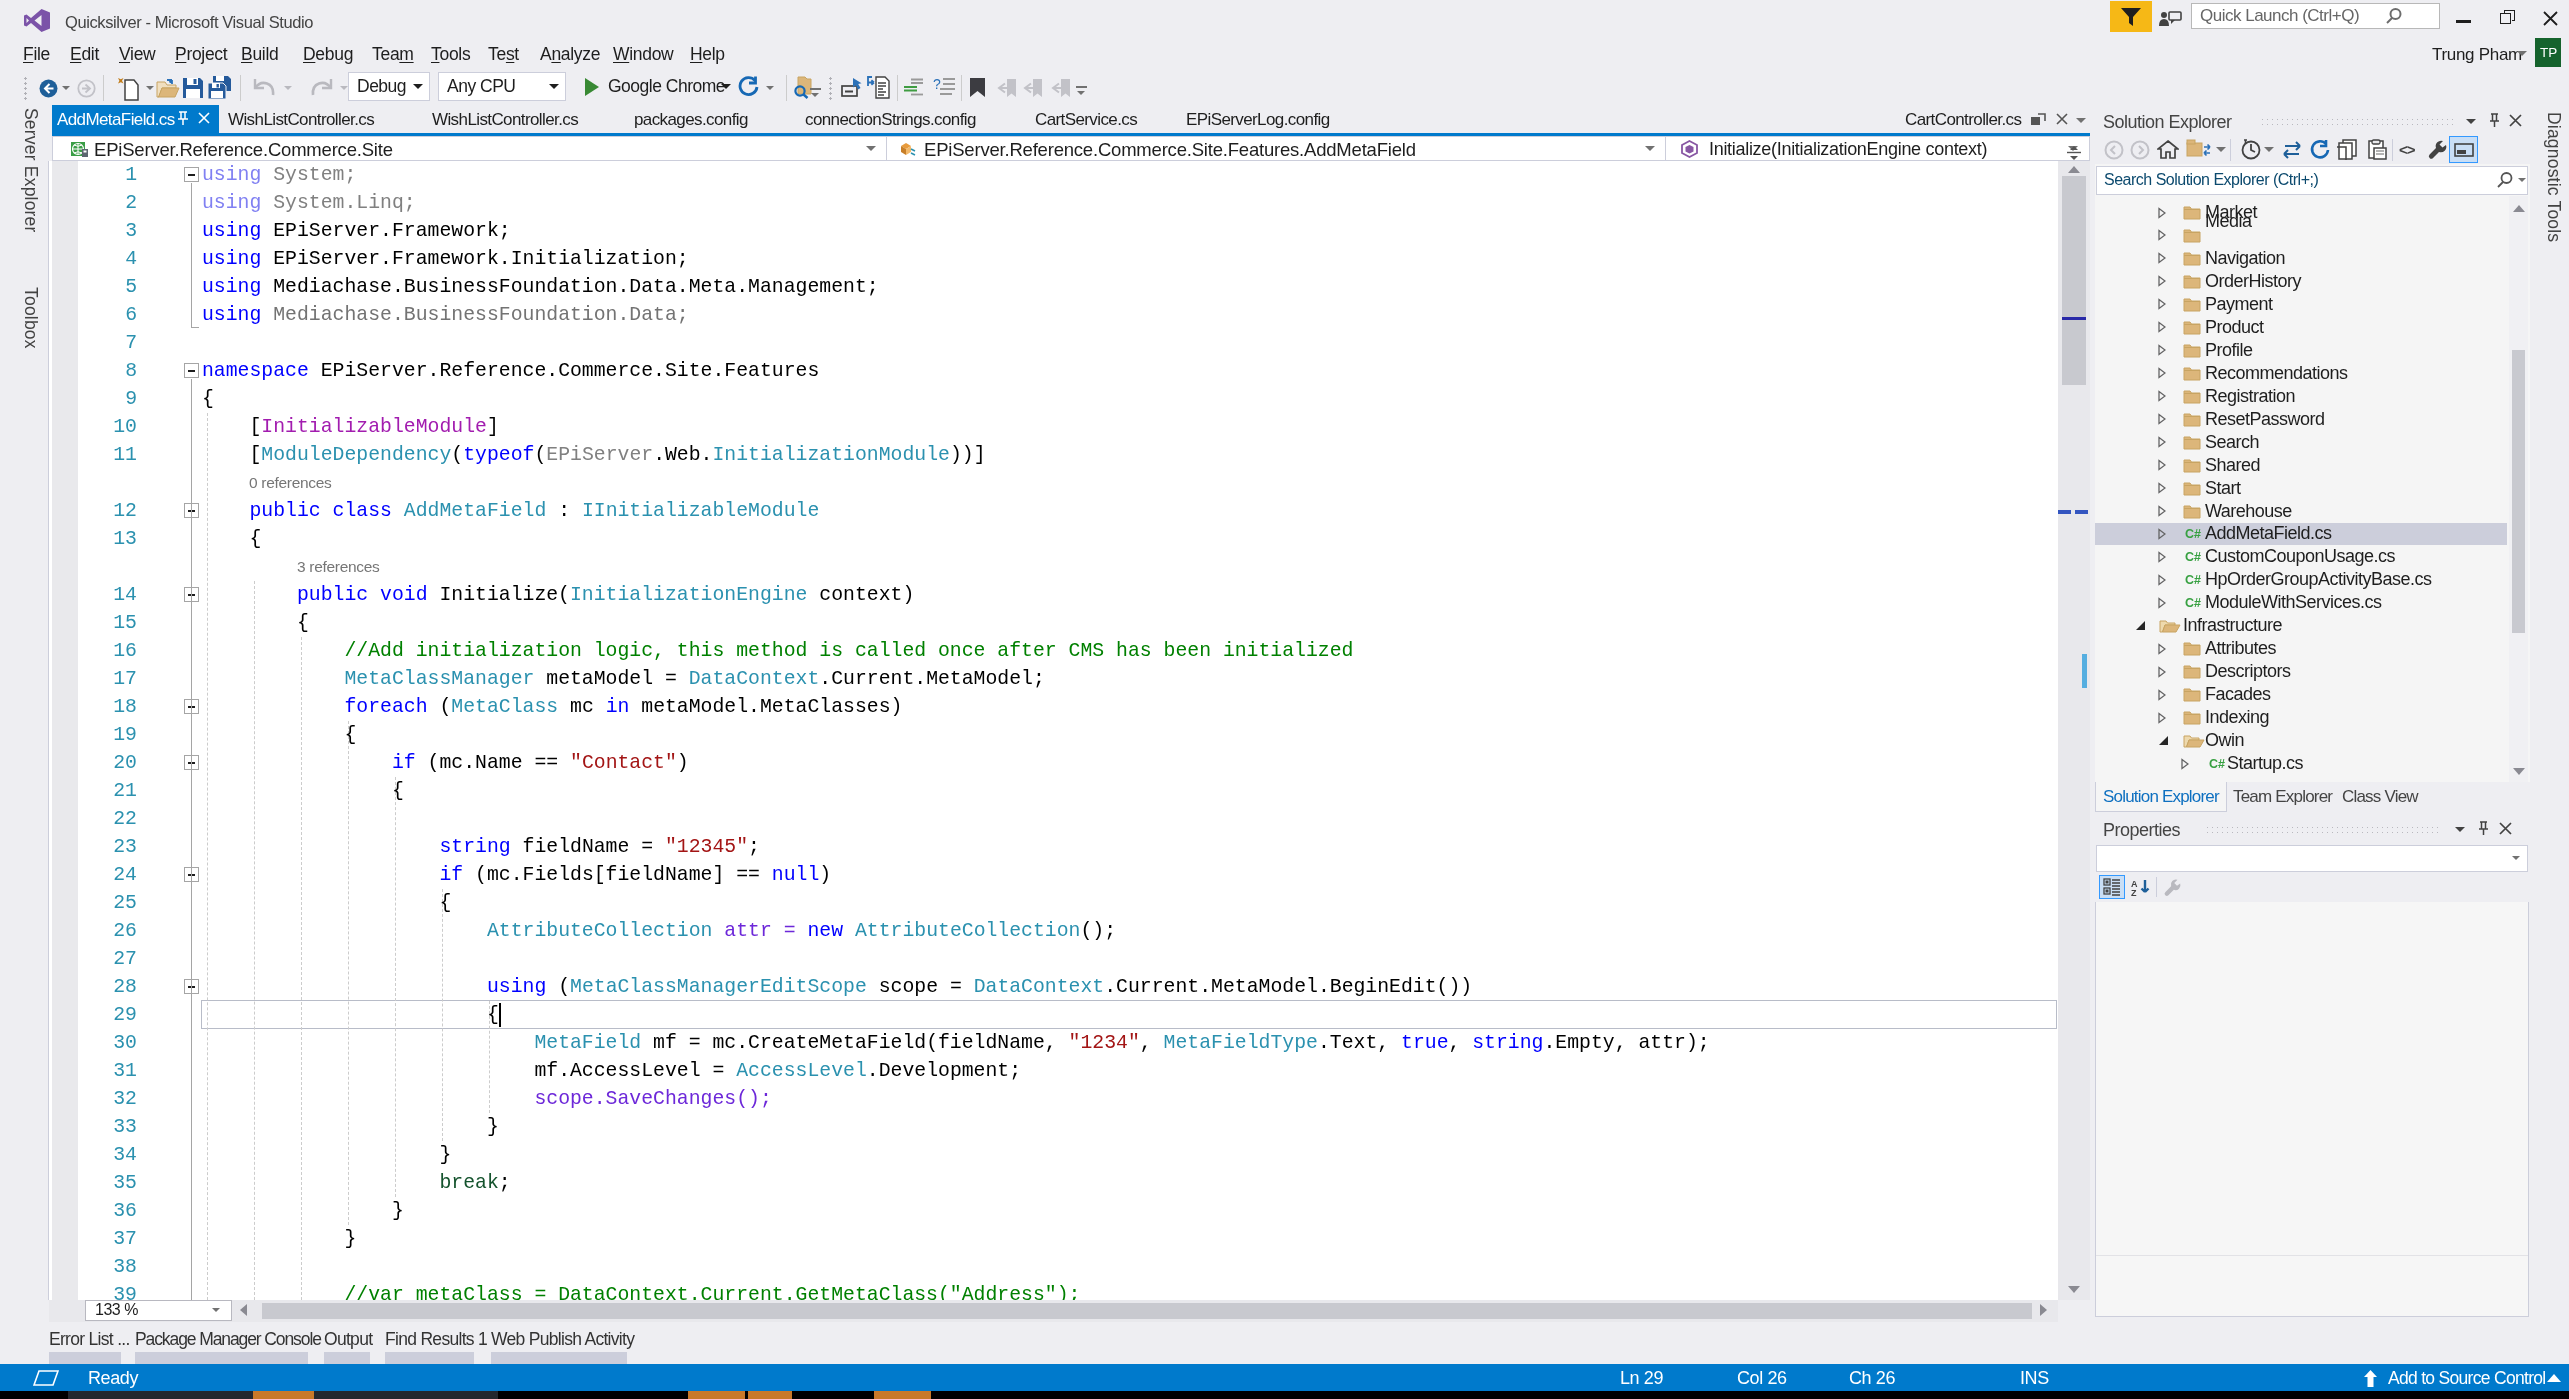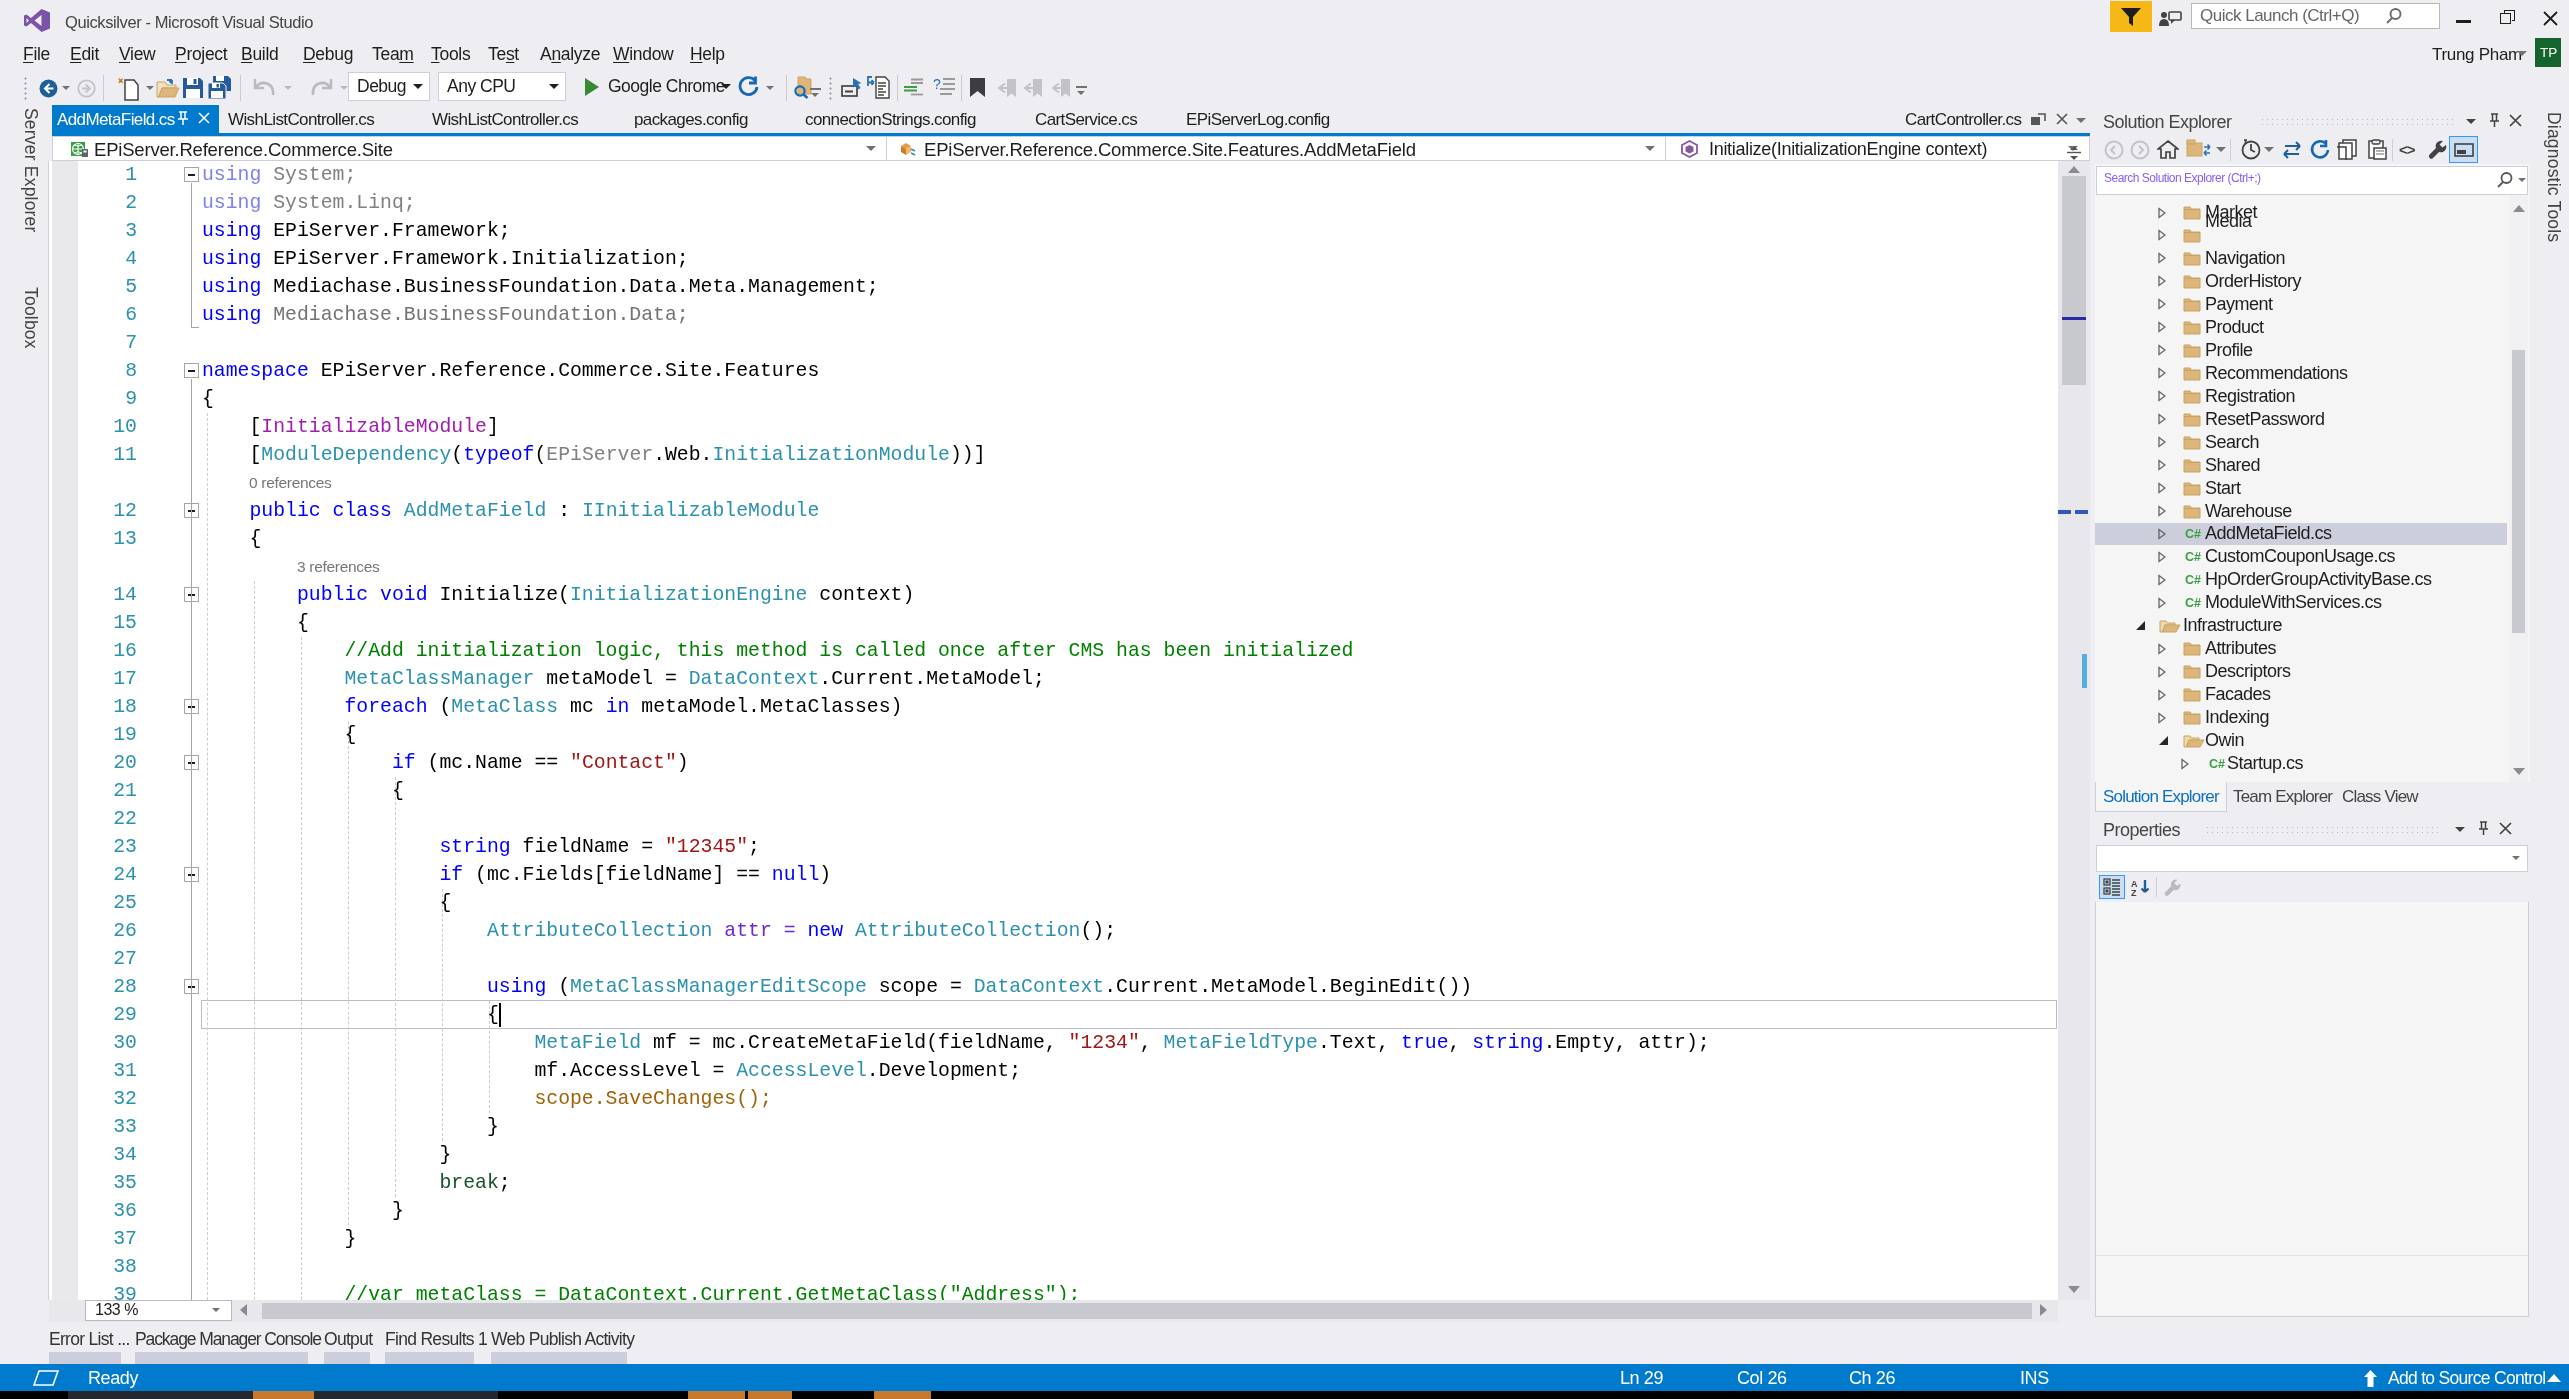--- a/index.html
+++ b/index.html
@@ -333,21 +333,21 @@
 <pre class="cl" style="top:804.8px"></pre>
 <pre class="cl" style="top:832.8px">                    <span style="color:#0000ff">string</span><span style="color:#000000"> fieldName = </span><span style="color:#a31515">"12345"</span><span style="color:#000000">;</span></pre>
 <pre class="cl" style="top:860.8px">                    <span style="color:#0000ff">if</span><span style="color:#000000"> (mc.Fields[fieldName] == </span><span style="color:#0000ff">null</span><span style="color:#000000">)</span></pre>
 <pre class="cl" style="top:888.8px">                    <span style="color:#000000">{</span></pre>
 <pre class="cl" style="top:916.8px">                        <span style="color:#2b91af">AttributeCollection</span><span style="color:#6d28d9"> attr = </span><span style="color:#0000ff">new</span><span style="color:#000000"> </span><span style="color:#2b91af">AttributeCollection</span><span style="color:#000000">();</span></pre>
 <pre class="cl" style="top:944.8px"></pre>
 <pre class="cl" style="top:972.8px">                        <span style="color:#0000ff">using</span><span style="color:#000000"> (</span><span style="color:#2b91af">MetaClassManagerEditScope</span><span style="color:#000000"> scope = </span><span style="color:#2b91af">DataContext</span><span style="color:#000000">.Current.MetaModel.BeginEdit())</span></pre>
 <pre class="cl" style="top:1000.8px">                        <span style="color:#000000">{</span></pre>
 <pre class="cl" style="top:1028.8px">                            <span style="color:#2b91af">MetaField</span><span style="color:#000000"> mf = mc.CreateMetaField(fieldName, </span><span style="color:#a31515">"1234"</span><span style="color:#000000">, </span><span style="color:#2b91af">MetaFieldType</span><span style="color:#000000">.Text, </span><span style="color:#0000ff">true</span><span style="color:#000000">, </span><span style="color:#0000ff">string</span><span style="color:#000000">.Empty, attr);</span></pre>
 <pre class="cl" style="top:1056.8px">                            <span style="color:#000000">mf.AccessLevel = </span><span style="color:#2b91af">AccessLevel</span><span style="color:#000000">.Development;</span></pre>
-<pre class="cl" style="top:1084.8px">                            <span style="color:#a16207">scope.SaveChanges();</span></pre>
+<pre class="cl" style="top:1084.8px">                            <span style="color:#6d28d9">scope.SaveChanges();</span></pre>
 <pre class="cl" style="top:1112.8px">                        <span style="color:#000000">}</span></pre>
 <pre class="cl" style="top:1140.8px">                    <span style="color:#000000">}</span></pre>
 <pre class="cl" style="top:1168.8px">                    <span style="color:#14532d">break</span><span style="color:#000000">;</span></pre>
 <pre class="cl" style="top:1196.8px">                <span style="color:#000000">}</span></pre>
 <pre class="cl" style="top:1224.8px">            <span style="color:#000000">}</span></pre>
 <pre class="cl" style="top:1252.8px"></pre>
 <pre class="cl" style="top:1280.8px">            <span style="color:#008000">//var metaClass = DataContext.Current.GetMetaClass("Address");</span></pre>
 <div class="lens" style="left:249px;top:472.8px">0 references</div>
 <div class="lens" style="left:297px;top:556.8px">3 references</div>
 <div class="abs" style="left:499px;top:1003px;width:1.6px;height:24px;background:#000"></div>
@@ -427,21 +427,21 @@
 <div class="abs" style="left:2399px;top:141px;font-size:15px;font-weight:bold;color:#424242;letter-spacing:-1px">&lt;&gt;</div>
 <svg class="abs" style="left:2426px;top:139px" width="22" height="22" viewBox="0 0 22 22">
     <path d="M20 6 a5.5 5.5 0 0 1 -7 7 L7 19 a2.4 2.4 0 0 1 -3.4 -3.4 L10 9 a5.5 5.5 0 0 1 7-7 L13.5 5.5 L16.5 8.5 Z" fill="#424242"></path>
   </svg>
 <div class="abs" style="left:2449px;top:136px;width:29px;height:27px;border:1px solid #3399ff;background:#c9def5"></div>
 <svg class="abs" style="left:2454px;top:143px" width="20" height="14" viewBox="0 0 20 14">
     <rect x="1" y="1" width="18" height="12" fill="none" stroke="#424242" stroke-width="1.6"></rect>
     <rect x="3" y="7" width="9" height="4" fill="#424242"></rect>
   </svg>
 <div class="abs" style="left:2096px;top:166px;width:432px;height:29px;background:#fff;border:1px solid #cccedb"></div>
-<div class="t" style="left:2104px;top:171px;font-size:12px;color:#8b5cf6">Search Solution Explorer (Ctrl+;)</div>
+<div class="t" style="left:2104px;top:171px;font-size:16px;color:#0c4a6e">Search Solution Explorer (Ctrl+;)</div>
 <svg class="abs" style="left:2496px;top:171px" width="18" height="18" viewBox="0 0 18 18">
     <circle cx="10.5" cy="7" r="5" fill="none" stroke="#555" stroke-width="1.8"></circle>
     <path d="M7 11 L2 16" stroke="#555" stroke-width="1.8"></path>
   </svg>
 <div class="garr" style="left:2518px;top:178px;border-left-width:4px;border-right-width:4px;border-top-width:4px"></div>
 <svg style="position:absolute;left:2158px;top:206.5px" width="8" height="12" viewBox="0 0 8 12">
     <path d="M1 1.5 L7 6 L1 10.5 Z" fill="none" stroke="#646465" stroke-width="1.3"></path>
   </svg>
 <div style="position:absolute;left:2183px;top:204.0px"><svg width="18" height="16" viewBox="0 0 18 16">
       <path d="M1 3 h6 l1.5 2 H17 v10 H1 Z" fill="#dcb67a" stroke="#c8a462" stroke-width="1"></path>

